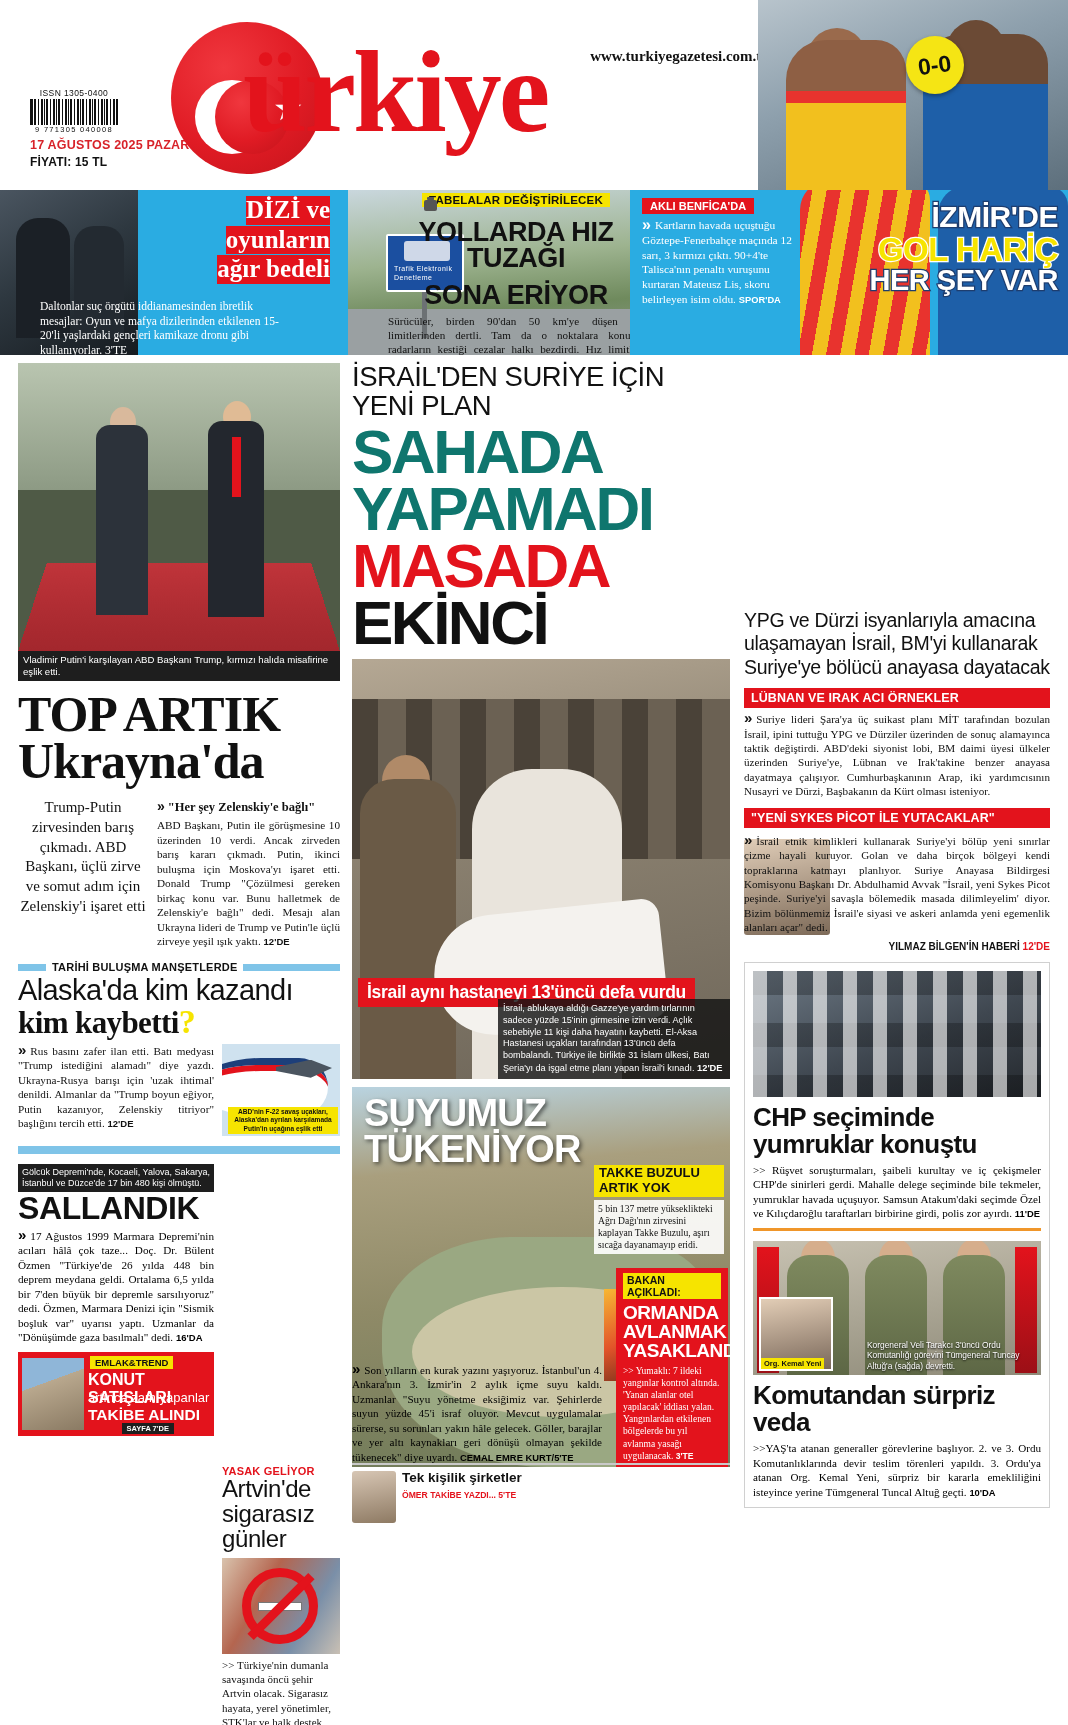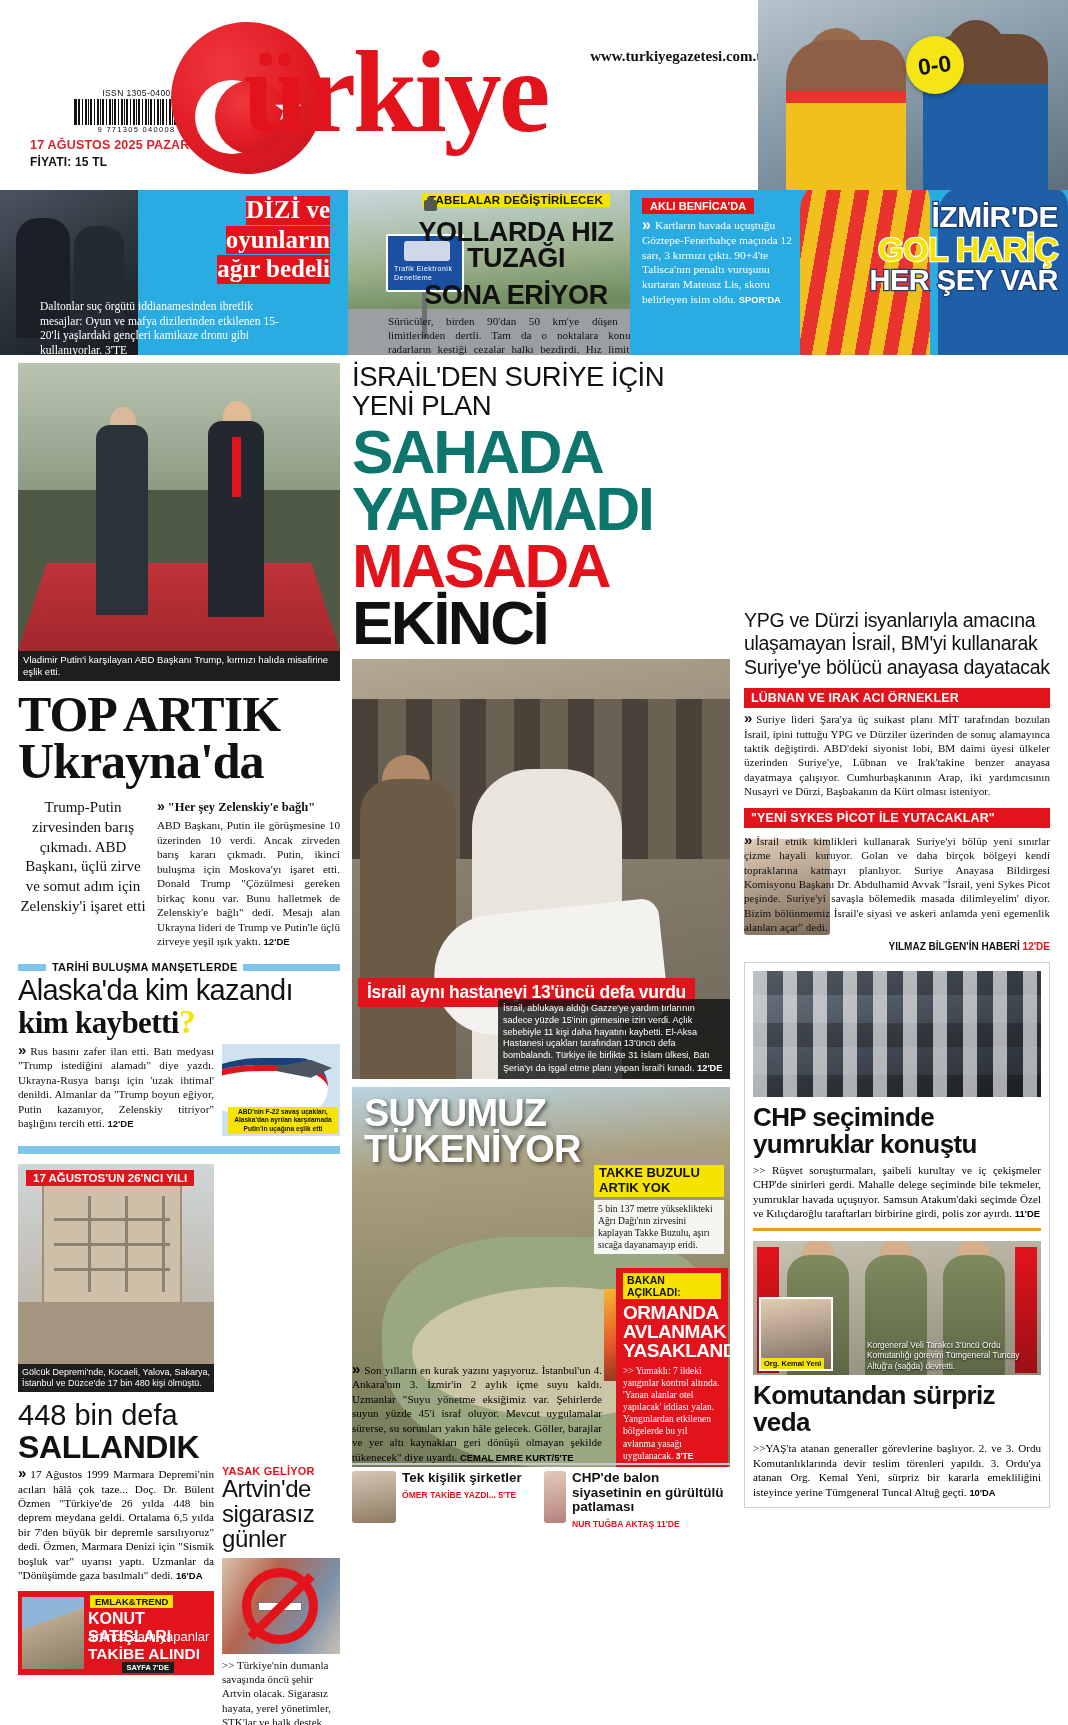--- a/index.html
+++ b/index.html
@@ -6,21 +6,21 @@
   html, body {
     width: 1068px; height: 1725px;
     background: #ffffff;
     font-family: "Liberation Serif", serif;
     overflow: hidden;
   }
   .page { position: relative; width: 1068px; height: 1725px; background:#fff; }
 
   
   .masthead { position: relative; height: 190px; width: 100%; background:#fff; overflow:hidden; }
-  .barcode-box { position:absolute; left:30px; top:88px; width:125px;margin-left:44px; }
+  .barcode-box { position:absolute; left:30px; top:88px; width:88px; }
   .barcode-issn { font-family:"Liberation Sans",sans-serif; font-size:8.5px; letter-spacing:.4px; text-align:center; color:#111; }
   .barcode-bars { height:26px; margin-top:1px;
      background: repeating-linear-gradient(90deg,#111 0 1px,#fff 1px 2px,#111 2px 4px,#fff 4px 6px,#111 6px 7px,#fff 7px 9px,#111 9px 11px,#fff 11px 12px);
      border-left:2px solid #111; border-right:2px solid #111; }
   .barcode-num { font-family:"Liberation Sans",sans-serif; font-size:7.5px; letter-spacing:1.3px; text-align:center; color:#111; }
   .mh-date { position:absolute; left:30px; top:138px; font-family:"Liberation Sans",sans-serif; font-weight:bold; font-size:12.5px; color:#d8232a; letter-spacing:.2px;}
   .mh-price { position:absolute; left:30px; top:155px; font-family:"Liberation Sans",sans-serif; font-weight:bold; font-size:12px; color:#111; letter-spacing:.2px;}
   .mh-url { position:absolute; right:300px; top:48px; font-family:"Liberation Serif",serif; font-weight:bold; font-size:15px; color:#111; }
 
   .logo-wrap { position:absolute; left:155px; top:12px; width:580px; height:168px; }
@@ -413,28 +413,21 @@
         <div class="alaska-ph">
           <div class="plane"></div>
             <div class="jet"></div>
           <div class="alaska-cap">ABD'nin F-22 savaş uçakları, Alaska'dan ayrılan karşılamada Putin'in uçağına eşlik etti</div>
         </div>
       </div>
 
       <div class="rule-blue"></div>
 
       <div class="eq-box">
-        <div class="eq-photo">
-          <div class="sky"></div>
-            <div class="bld"></div>
-            <div class="rub"></div>
-          <div class="eq-badge">17 AĞUSTOS'UN 26'NCI YILI</div>
-        </div>
         <div class="eq-cap">Gölcük Depremi'nde, Kocaeli, Yalova, Sakarya, İstanbul ve Düzce'de 17 bin 480 kişi ölmüştü.</div>
-        <div class="eq-h1">448 bin defa</div>
         <div class="eq-h2">SALLANDIK</div>
         <div class="eq-body">
           <span class="gm">»</span>
           <span>17 Ağustos 1999 Marmara Depremi'nin acıları hâlâ çok taze... Doç. Dr. Bülent Özmen "Türkiye'de 26 yılda 448 bin deprem meydana geldi. Ortalama 6,5 yılda bir 7'den büyük bir depremle sarsılıyoruz" dedi. Özmen, Marmara Denizi için "Sismik boşluk var" uyarısı yaptı. Uzmanlar da "Dönüşümde gaza basılmalı" dedi.</span>
           <b>16'DA</b>
         </div>
         <div class="ad-konut">
           <div class="img"></div>
           <div class="tag">EMLAK&amp;TREND</div>
           <div class="t1">KONUT SATIŞLARI</div>
@@ -516,30 +509,20 @@
         <div class="author">
           <div class="av"></div>
           <div class="tx">
             <div class="t">Tek kişilik şirketler</div>
             <div class="n">
               <span>ÖMER TAKİBE</span><span> YAZDI...</span>
               <span>5'TE</span>
             </div>
           </div>
         </div>
-        <div class="author">
-          <div class="av f"></div>
-          <div class="tx">
-            <div class="t">CHP'de balon siyasetinin en gürültülü patlaması</div>
-            <div class="n">
-              <span>NUR TUĞBA AKTAŞ</span>
-              <span>11'DE</span>
-            </div>
-          </div>
-        </div>
       </div>
     </div>
 
     <div class="colR">
       <div class="ypg-lead">YPG ve Dürzi isyanlarıyla amacına ulaşamayan İsrail, BM'yi kullanarak Suriye'ye bölücü anayasa dayatacak</div>
 
       <div class="red-band">LÜBNAN VE IRAK ACI ÖRNEKLER</div>
       <div class="r-body">
         <span class="gm">»</span>
         <span>Suriye lideri Şara'ya üç suikast planı MİT tarafından bozulan İsrail, ipini tuttuğu YPG ve Dürziler üzerinden de sonuç alamayınca taktik değiştirdi. ABD'deki siyonist lobi, BM daimi üyesi ülkeler üzerinden Suriye'ye, Lübnan ve Irak'takine benzer anayasa dayatmaya çalışıyor. Cumhurbaşkanının Arap, iki yardımcısının Nusayri ve Dürzi, Başbakanın da Kürt olması isteniyor.</span>

